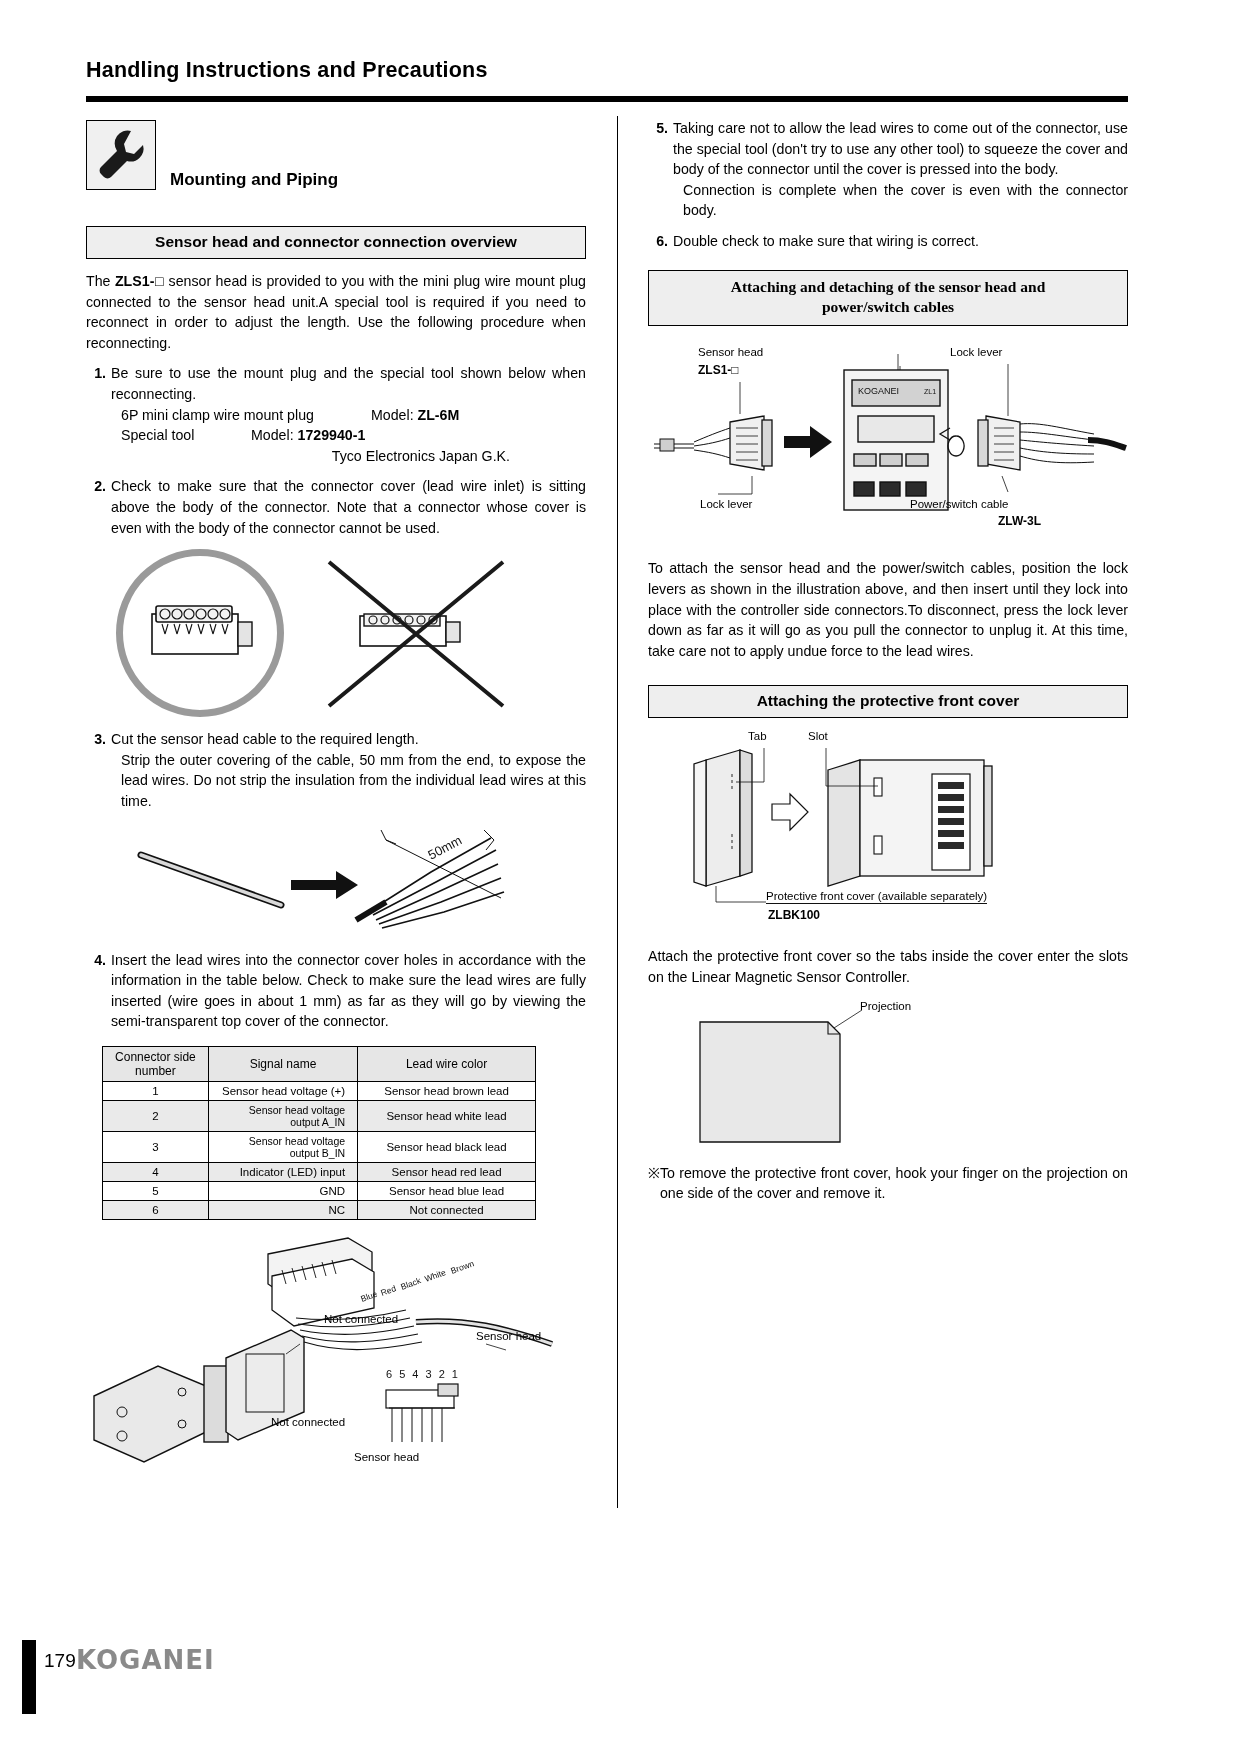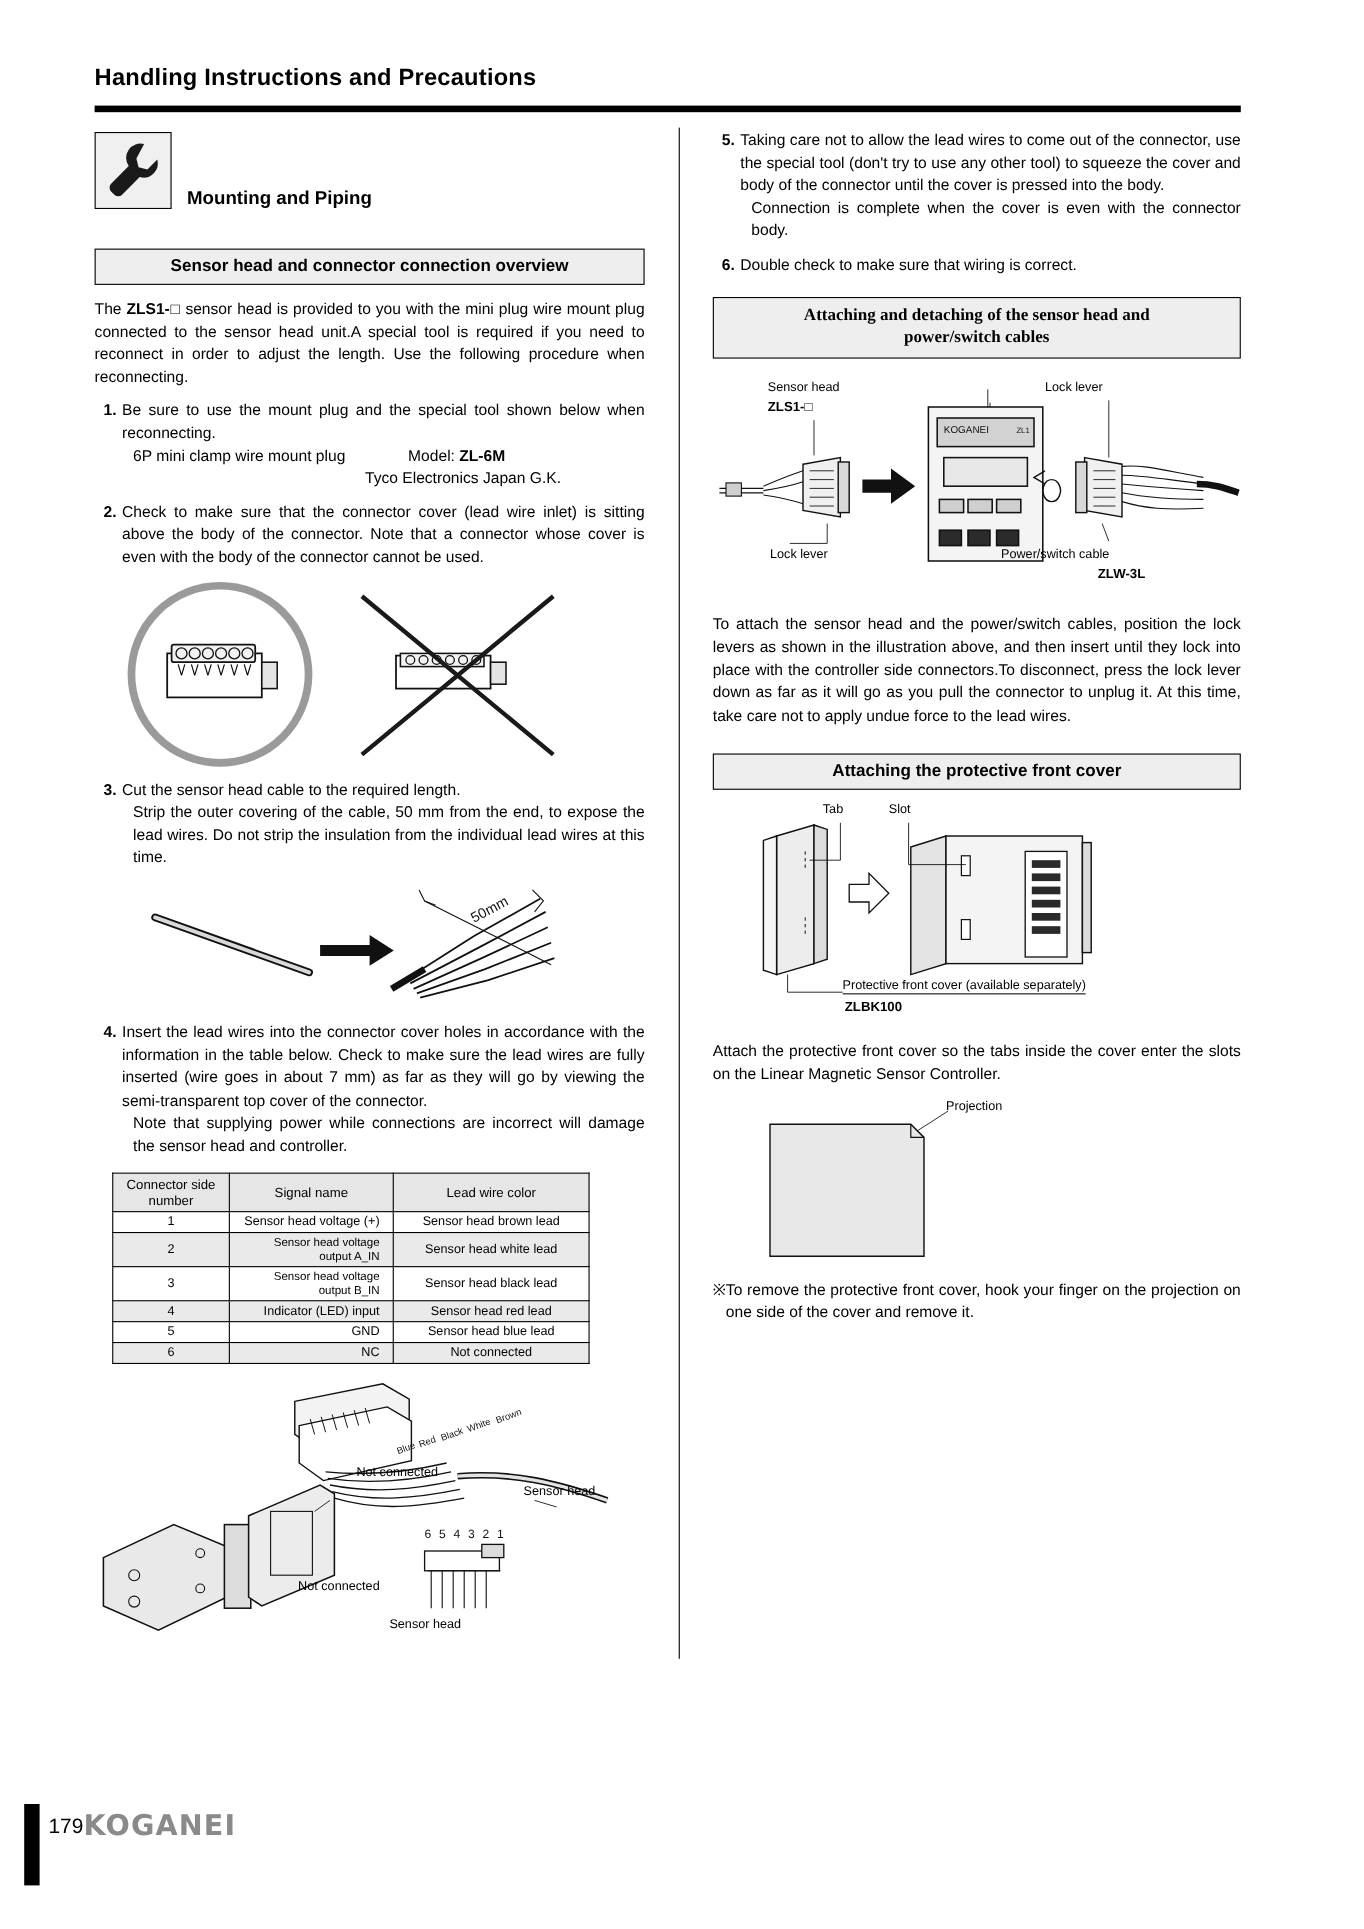--- a/index.html
+++ b/index.html
@@ -204,20 +204,23 @@
       <span>The </span><span class="b">ZLS1-</span><span class="b">□</span><span> sensor head is provided to you with the mini plug wire mount plug connected to the sensor head unit.A special tool is required if you need to reconnect in order to adjust the length. Use the following procedure when reconnecting.</span>
     </div>
 
     <div class="numrow">
       <div class="num">1.</div>
       <div class="txt">
         <span>Be sure to use the mount plug and the special tool shown below when reconnecting.</span>
         <span class="indent">
           <span style="display:inline-block;width:250px">6P mini clamp wire mount plug</span><span>Model: </span><span class="b">ZL-6M</span>
         </span>
+        <span class="indent">
+          <span style="display:inline-block;width:130px">Special tool</span><span>Model: </span><span class="b">1729940-1</span>
+        </span>
         <span class="right-ind">Tyco Electronics Japan G.K.</span>
       </div>
     </div>
 
     <div class="numrow">
       <div class="num">2.</div>
       <div class="txt">Check to make sure that the connector cover (lead wire inlet) is sitting above the body of the connector. Note that a connector whose cover is even with the body of the connector cannot be used.</div>
     </div>
 
     <div class="fig-connectors">
@@ -283,22 +286,21 @@
           <path d="M398 10 L408 20 L400 30"></path>
           <path d="M300 20 l-5 -10 M300 20 l10 4"></path>
         </g>
         <text x="345" y="40" font-size="13" fill="#111" transform="rotate(-28 345 40)" font-family="Liberation Sans, sans-serif">50mm</text>
       </svg>
     </div>
 
     <div class="numrow">
       <div class="num">4.</div>
       <div class="txt">
-        <span>Insert the lead wires into the connector cover holes in accordance with the information in the table below. Check to make sure the lead wires are fully inserted (wire goes in about 7 mm) as far as they will go by viewing the semi-transparent top cover of the connector.</span>
-        <span class="indent">Note that supplying power while connections are incorrect will damage the sensor head and controller.</span>
+        <span>Insert the lead wires into the connector cover holes in accordance with the information in the table below. Check to make sure the lead wires are fully inserted (wire goes in about 1 mm) as far as they will go by viewing the semi-transparent top cover of the connector.</span>
       </div>
     </div>
 
     <table class="pinout">
       <thead>
         <tr>
           <th class="c1">Connector side number</th>
           <th class="c2">Signal name</th>
           <th class="c3">Lead wire color</th>
         </tr>

